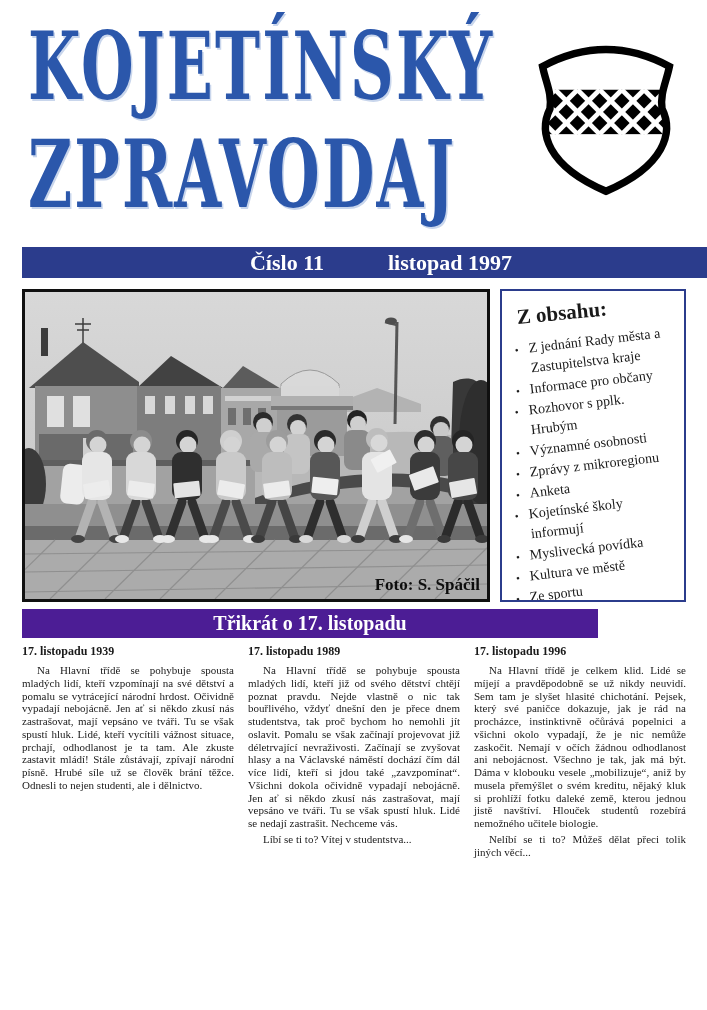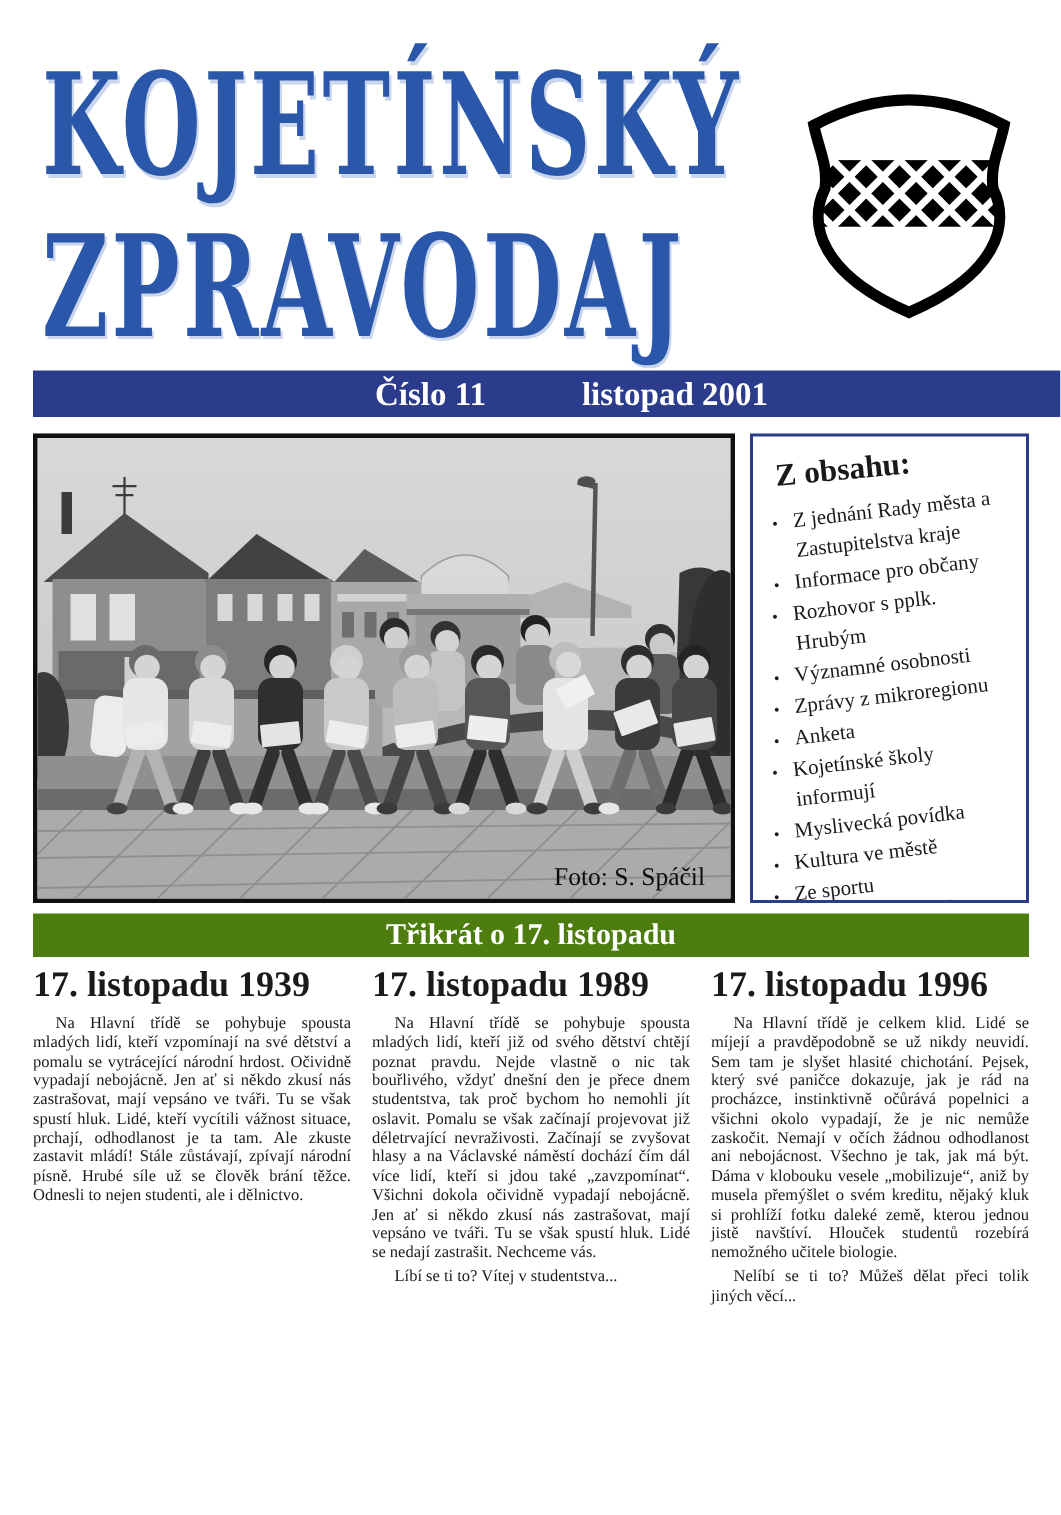--- a/index.html
+++ b/index.html
@@ -1,55 +1,55 @@
 <!DOCTYPE html>
 <html lang="cs"><head>
 <meta charset="utf-8">
 <style>
   html,body{margin:0;padding:0;background:#ffffff;}
   .page{position:relative;width:707px;height:1010px;background:#fff;overflow:hidden;
         font-family:"Liberation Serif",serif;color:#1a1a1a;}
 
   
-  .masthead{position:absolute;left:22px;top:26px;width:664px;height:208px;}
+  .masthead{position:absolute;left:22px;top:9px;width:664px;height:208px;}
   .title-wrap{position:absolute;left:6px;top:4px;transform:scale(0.72,1.12);transform-origin:top left;}
   .title-line{font-family:"DejaVu Serif",serif;font-weight:700;font-size:84px;line-height:96px;
               letter-spacing:3px;color:#2b57ab;white-space:nowrap;
               text-shadow:2px 2px 0 #c9d6ec;}
   .crest{position:absolute;right:6px;top:6px;width:148px;height:196px;}
 
   
   .issue-bar{position:absolute;left:22px;top:247px;width:694px;height:31px;background:#2b3c8c;
              display:flex;align-items:center;justify-content:center;gap:64px;
              color:#fff;font-weight:700;font-size:22px;padding-left:12px;}
-  .section-bar{position:absolute;left:22px;top:609px;width:664px;height:29px;background:#4d7c0f;
+  .section-bar{position:absolute;left:22px;top:609px;width:576px;height:29px;background:#4c1d95;
                display:flex;align-items:center;justify-content:center;
                color:#fff;font-weight:700;font-size:20px;}
 
   
   .photo-frame{position:absolute;left:22px;top:289px;width:468px;height:313px;margin:0;
                border:3px solid #101010;box-sizing:border-box;background:#c9c9c9;}
   .photo-frame svg{display:block;width:462px;height:307px;}
-  .photo-caption{position:absolute;right:17px;bottom:4px;font-weight:400;font-size:17px;color:#0d0d0d;}
+  .photo-caption{position:absolute;right:7px;bottom:4px;font-weight:700;font-size:17px;color:#0d0d0d;}
 
   
   .contents-box{position:absolute;left:500px;top:289px;width:186px;height:313px;
                 border:2px solid #2b3c8c;box-sizing:border-box;overflow:hidden;
                 padding:14px 8px 0 14px;}
   .contents-title{margin:0 0 10px 2px;font-weight:700;font-size:21px;
                   transform:rotate(-5.5deg);transform-origin:left bottom;}
   .contents-list{list-style:none;margin:0;padding:0;}
   .contents-list li{position:relative;padding-left:14px;font-size:14px;line-height:20px;
                     margin-bottom:1px;transform:rotate(-6.5deg);transform-origin:0 50%;}
   .contents-list .bullet{position:absolute;left:0;top:0;font-size:11px;}
 
   
   .columns{position:absolute;left:22px;top:644px;width:664px;display:flex;gap:14px;}
   .col{flex:1;min-width:0;}
-  .col h3{margin:0 0 5px 0;font-size:24px;font-weight:700;}
+  .col h3{margin:0 0 5px 0;font-size:12px;font-weight:700;}
   .col p{margin:0 0 3px 0;font-size:11px;line-height:1.16;text-align:justify;hyphens:auto;}
   .col p.indent{text-indent:15px;}
 </style>
 </head>
 <body>
 
 <div class="page">
 
   <header class="masthead">
     <div class="title-wrap">
@@ -89,21 +89,21 @@
               <line x1="169" y1="62" x2="127" y2="104"></line>
           </g>
         </g>
         <path d="M10,40 Q70,8 130,40 C127,55 121,65 123,80 C134,102 126,134 70,158 C14,134 6,102 17,80 C19,65 13,55 10,40 Z" fill="none" stroke="#000" stroke-width="7"></path>
       </svg>
     </div>
   </header>
 
   <div class="issue-bar">
     <span>Číslo 11</span>
-    <span>listopad 2001</span>
+    <span>listopad 1997</span>
   </div>
 
   <figure class="photo-frame">
     <svg viewBox="0 0 462 307" aria-hidden="true">
       <defs>
         <linearGradient id="sky" x1="0" y1="0" x2="0" y2="1">
           <stop offset="0" stop-color="#d8d8d8"></stop>
             <stop offset="1" stop-color="#c3c3c3"></stop>
         </linearGradient>
       </defs>

